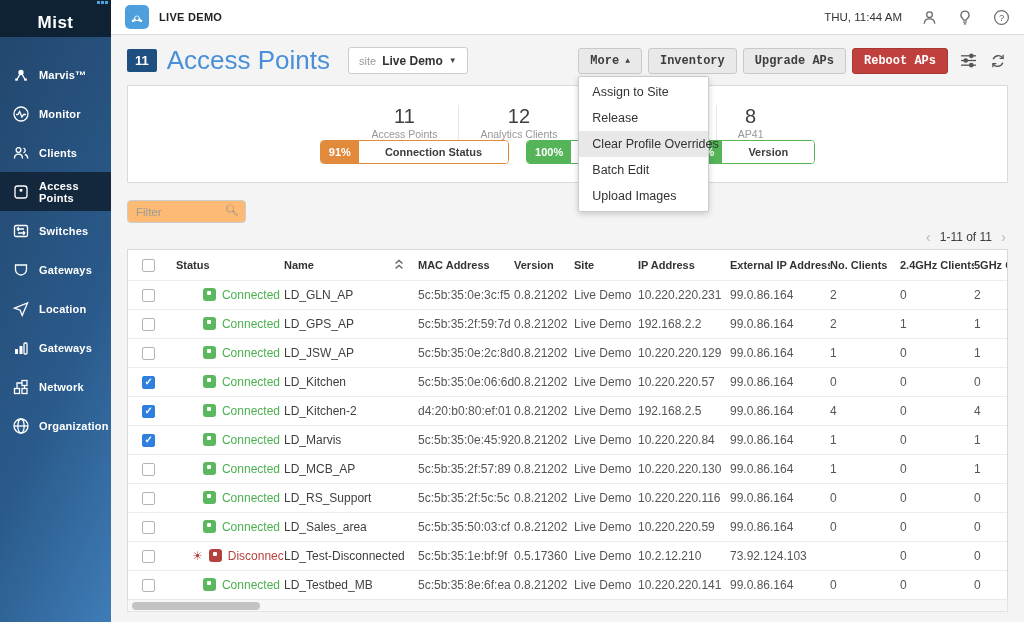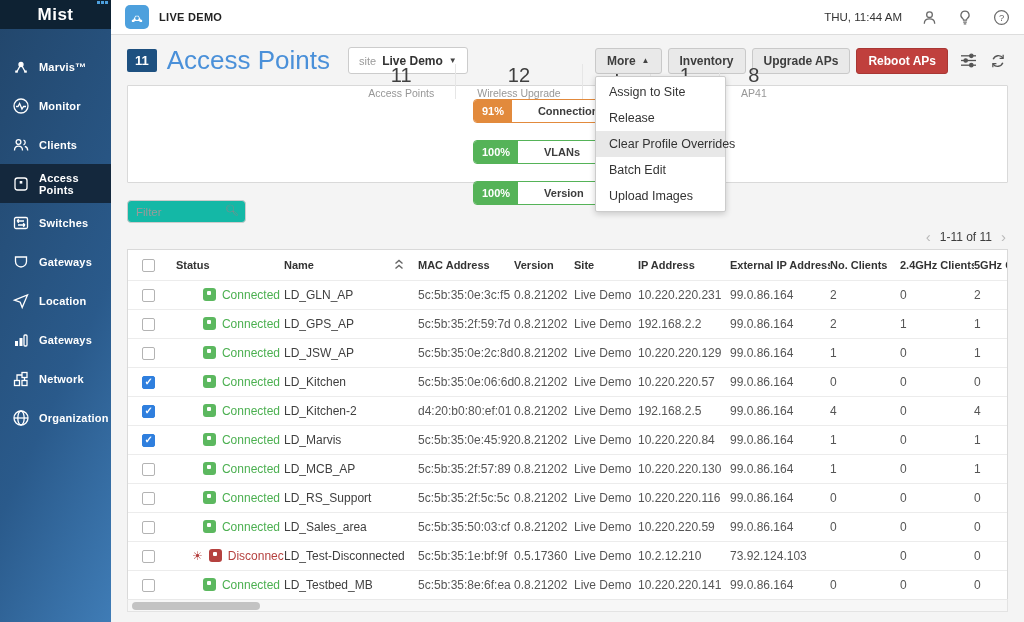--- a/index.html
+++ b/index.html
@@ -2,21 +2,21 @@
 <html><head>
 <meta charset="utf-8">
 <style>
   * { margin:0; padding:0; box-sizing:border-box; }
   html,body { width:1024px; height:622px; font-family:"Liberation Sans", sans-serif; background:#f4f4f4; overflow:hidden; }
   .app { position:relative; width:1024px; height:622px; }
 
   
   .sidebar { position:absolute; left:0; top:0; bottom:0; width:111px;
     background:linear-gradient(115deg,#22466b 0%,#2a5a8b 60%,#3f7cb6 100%); z-index:5; }
-  .logo { height:29px; background:#0e2233; display:flex; align-items:flex-end; justify-content:center; padding-bottom:4px; }
+  .logo { height:37px; background:#0e2233; display:flex; align-items:flex-end; justify-content:center; padding-bottom:4px; }
   .logo-text { color:#fff; font-size:17px; font-weight:bold; letter-spacing:.5px; position:relative; }
   .logo-dots { position:absolute; right:-2px; top:-8px; width:16px; height:12px; }
   .logo-dots i { position:absolute; width:2.5px; height:2.5px; background:#4da0dd; }
   .nav { padding-top:18px; }
   .nav-item { display:flex; align-items:center; gap:9px; height:39px; padding-left:12px; cursor:pointer; color:#fff; }
   .nav-item.active { background:#14283d; }
   .nav-item .nv-icon { width:18px; height:18px; flex:0 0 18px; display:flex; align-items:center; justify-content:center; }
   .nav-item .nv-label { font-size:11px; font-weight:bold; letter-spacing:.2px; }
 
   
@@ -36,48 +36,48 @@
   .count-badge { background:#1d5080; color:#fff; font-size:13px; font-weight:bold; padding:4px 8px; border-radius:2px; margin-right:10px; }
   .page-title { font-size:26px; color:#4a90d9; font-weight:normal; margin-right:18px; }
   .site-select { display:flex; align-items:center; gap:6px; border:1px solid #ccc; border-radius:3px; background:#fff;
     height:27px; padding:0 10px; font-size:12px; cursor:pointer; }
   .site-select .site-lbl { color:#9a9a9a; font-size:11px; }
   .site-select .site-val { color:#333; font-weight:bold; }
   .caret { font-size:8px; color:#444; }
 
   .toolbar { margin-left:auto; display:flex; align-items:center; gap:6px; }
   .btn { height:26px; border:1px solid #c9c9c9; border-radius:3px; background:#e9e9e9; color:#3d3d3d;
-    font-size:12px; font-weight:bold; padding:0 11px; display:flex; align-items:center; gap:6px; cursor:pointer; font-family:Liberation Sans, sans-serif; }
+    font-size:12px; font-weight:bold; padding:0 11px; display:flex; align-items:center; gap:6px; cursor:pointer; font-family:Liberation Mono, monospace; }
   .btn.danger { background:#c0403d; border-color:#a83734; color:#fff; }
   .tool-icon { width:20px; height:20px; display:flex; align-items:center; justify-content:center; color:#555; cursor:pointer; margin-left:4px; }
 
   .more-wrap { position:relative; }
   .menu { position:absolute; top:28px; left:0; width:131px; background:#fff; border:1px solid #ccc; border-radius:2px;
     box-shadow:0 2px 6px rgba(0,0,0,.18); z-index:20; padding:2px 0; }
   .menu-item { font-size:12.5px; color:#333; padding:6px 13px; white-space:nowrap; cursor:pointer; }
   .menu-item.hl { background:#e8e8e8; }
 
   
   .stats-panel { margin-top:9px; background:#fff; border:1px solid #d9d9d9; height:98px; border-radius:1px;
     display:flex; flex-direction:column; align-items:center; justify-content:center; }
   .stats-row { display:flex; align-items:stretch; }
   .stat { padding:0 21px; text-align:center; border-left:1px solid #e6e6e6; }
   .stat:first-child { border-left:none; }
   .stat-value { font-size:20px; color:#3f3f3f; line-height:22px; }
   .stat-label { font-size:10.5px; color:#979797; margin-top:1px; white-space:nowrap; }
-  .badges-row { display:flex; gap:17px; margin-top:0;flex-direction:column; }
+  .badges-row { display:flex; gap:17px; margin-top:0; }
   .pbadge { display:flex; border:1px solid; border-radius:4px; overflow:hidden; font-size:11px; font-weight:bold; cursor:pointer; }
   .pbadge .pct { color:#fff; padding:5px 8px; }
   .pbadge .plabel { background:#fff; color:#3d3d3d; padding:5px 26px; white-space:nowrap; }
 
   
   .filter-row { margin-top:17px; }
   .filter-box { position:relative; width:119px; }
   .filter-box input { width:100%; height:23px; border:1px solid #ccc; border-radius:4px; padding:0 22px 0 8px;
-    font-size:11.5px; color:#444; font-family:inherit; outline:none; background:#14b8a6; }
+    font-size:11.5px; color:#444; font-family:inherit; outline:none; background:#fdba74; }
   .filter-box input::placeholder { color:#9a9a9a; }
   .search-glyph { position:absolute; right:7px; top:4px; color:#888; font-size:11px; }
   .pag-row { display:flex; justify-content:flex-end; align-items:center; gap:9px; margin-top:7px; padding-right:2px; }
   .pag-chev { color:#b9b9b9; font-size:15px; cursor:pointer; line-height:12px; }
   .pag-text { font-size:12px; color:#3d3d3d; }
 
   
   .table-panel { margin-top:5px; background:#fff; border:1px solid #d9d9d9; border-bottom:none; overflow:hidden; }
   table { border-collapse:collapse; table-layout:fixed; width:881px; }
   th,td { text-align:left; white-space:nowrap; overflow:hidden; padding:0 4px 0 0; }
@@ -304,21 +304,21 @@
     </div>
 
     <div class="stats-panel">
       <div class="stats-row">
           <div class="stat">
             <div class="stat-value">11</div>
             <div class="stat-label">Access Points</div>
           </div>
           <div class="stat">
             <div class="stat-value">12</div>
-            <div class="stat-label">Wireless Upgrade</div>
+            <div class="stat-label">Analytics Clients</div>
           </div>
           <div class="stat">
             <div class="stat-value">1</div>
             <div class="stat-label">AP21</div>
           </div>
           <div class="stat">
             <div class="stat-value">1</div>
             <div class="stat-label">AP32</div>
           </div>
           <div class="stat">

